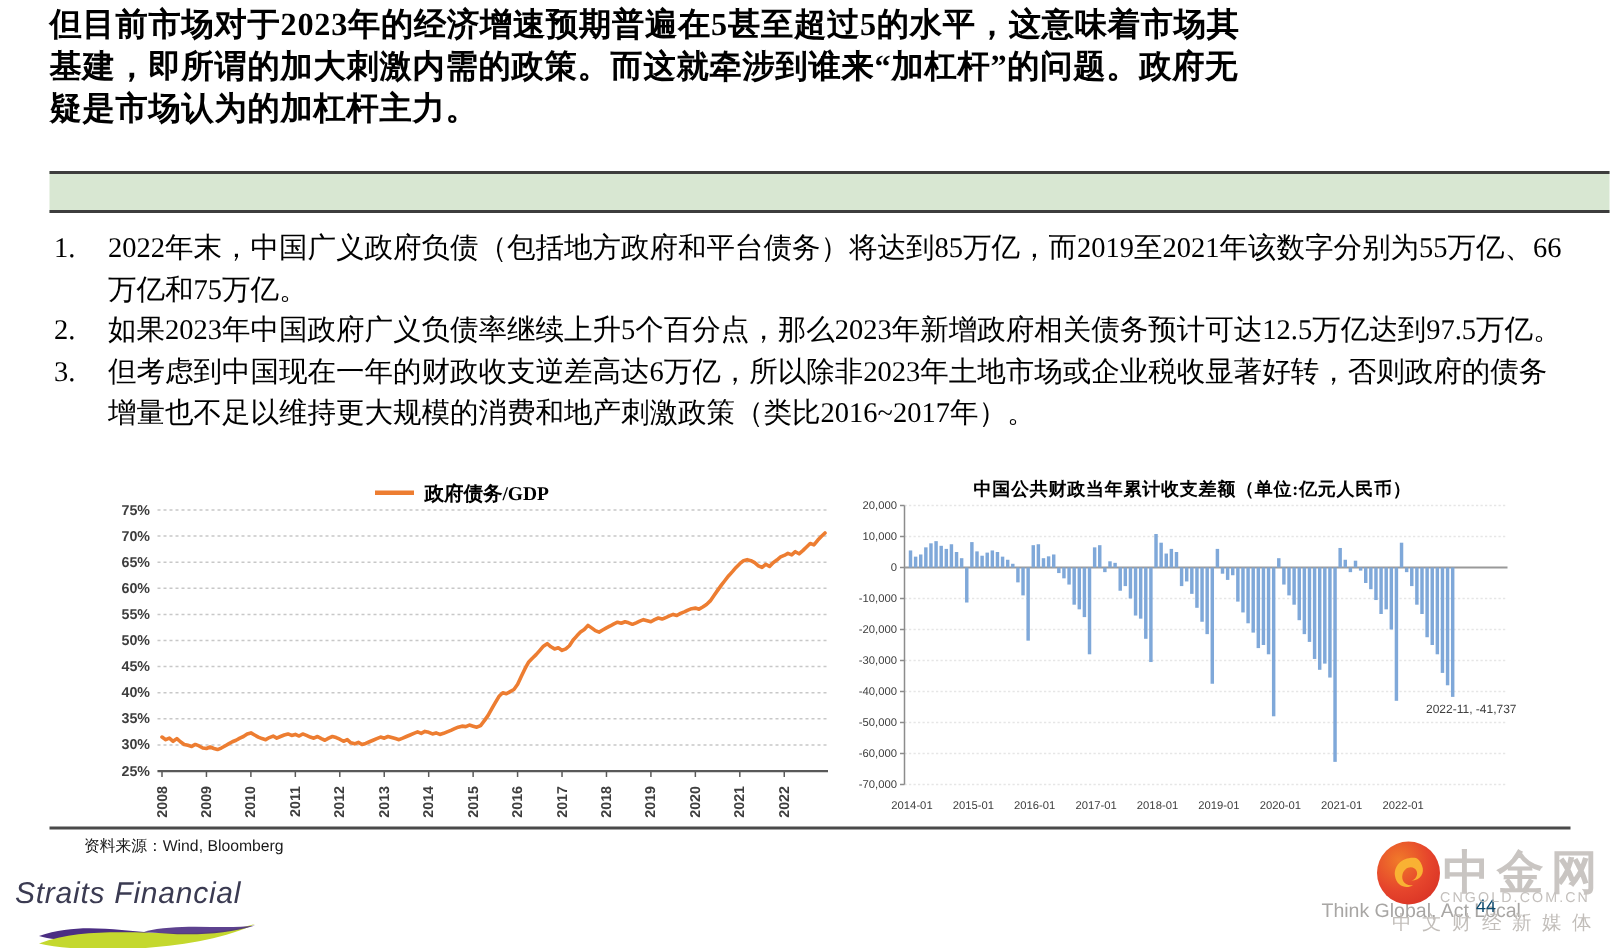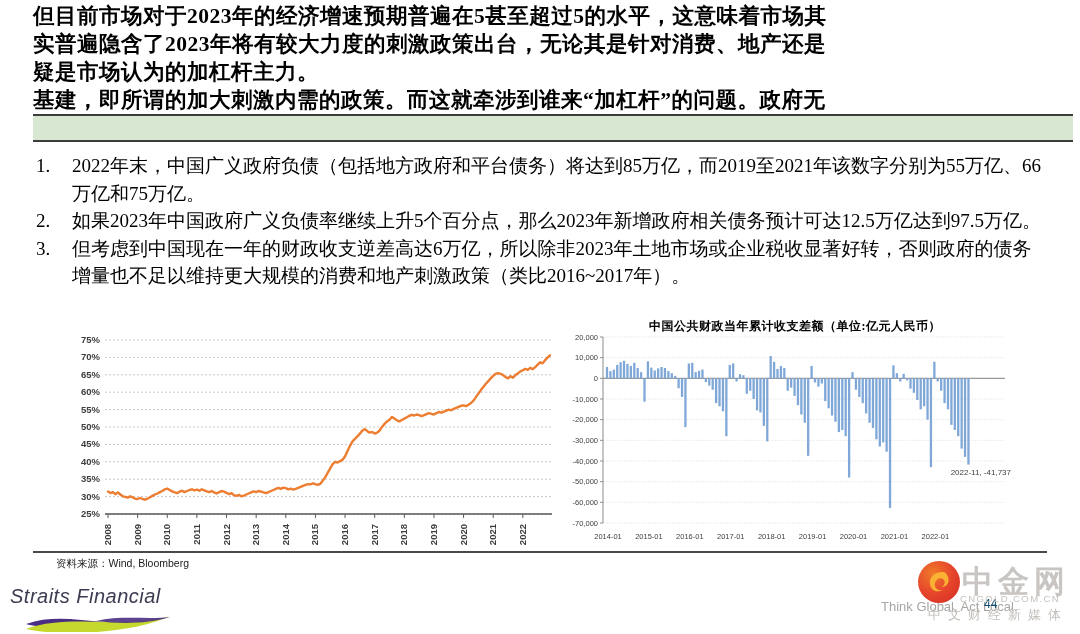--- a/index.html
+++ b/index.html
@@ -54,42 +54,44 @@
   }
   .wm-url{position:absolute;left:960px;top:593px;font-size:9.5px;color:#c4c0bd;letter-spacing:1.4px;text-align:right;}
   .wm-sub{position:absolute;left:928px;top:606px;font-size:13px;color:#c2beba;letter-spacing:7px;}
   .page-num{position:absolute;left:984px;top:597px;font-size:12px;color:#0c4a6e;}
 </style>
 </head>
 <body>
 
 <div class="header-text" id="headerLines">
     <div class="header-line">但目前市场对于2023年的经济增速预期普遍在5甚至超过5的水平，这意味着市场其</div>
-    <div class="header-line">实普遍隐含了2023年将有较大力度的刺激政策出台，无论其是针对消费、地产还是</div>
+    <div class="header-line">基建，即所谓的加大刺激内需的政策。而这就牵涉到谁来“加杠杆”的问题。政府无</div>
     <div class="header-line">疑是市场认为的加杠杆主力。</div>
-    <div class="header-line">基建，即所谓的加大刺激内需的政策。而这就牵涉到谁来“加杠杆”的问题。政府无</div>
   </div>
 <div class="header-highlight" id="highlightBar" style="background: rgb(216, 231, 210);"></div>
 
 <div class="num-list" id="numList">
     <div class="num-item">
       <span class="num">1.</span>
       <span class="txt">2022年末，中国广义政府负债（包括地方政府和平台债务）将达到85万亿，而2019至2021年该数字分别为55万亿、66万亿和75万亿。</span>
     </div>
     <div class="num-item">
       <span class="num">2.</span>
       <span class="txt">如果2023年中国政府广义负债率继续上升5个百分点，那么2023年新增政府相关债务预计可达12.5万亿达到97.5万亿。</span>
     </div>
     <div class="num-item">
       <span class="num">3.</span>
       <span class="txt">但考虑到中国现在一年的财政收支逆差高达6万亿，所以除非2023年土地市场或企业税收显著好转，否则政府的债务增量也不足以维持更大规模的消费和地产刺激政策（类比2016~2017年）。</span>
     </div>
   </div>
 
 <div class="chart-left">
+  <div class="legend">
+    <span class="legend-dash" id="legendDash" style="background: rgb(237, 125, 49);"></span><span>政府债务/GDP</span>
+  </div>
   <svg id="lineChart" width="500" height="216" viewBox="0 0 500 216" style="top:16px">
       <line x1="47" y1="6" x2="494" y2="6" stroke="#c8c8c8" stroke-width="1" stroke-dasharray="2 2"></line>
       <text x="42" y="9" text-anchor="end" font-size="9.5" font-weight="700" fill="#3d3d3d">75%</text>
       <line x1="47" y1="23.4" x2="494" y2="23.4" stroke="#c8c8c8" stroke-width="1" stroke-dasharray="2 2"></line>
       <text x="42" y="26.4" text-anchor="end" font-size="9.5" font-weight="700" fill="#3d3d3d">70%</text>
       <line x1="47" y1="40.8" x2="494" y2="40.8" stroke="#c8c8c8" stroke-width="1" stroke-dasharray="2 2"></line>
       <text x="42" y="43.8" text-anchor="end" font-size="9.5" font-weight="700" fill="#3d3d3d">65%</text>
       <line x1="47" y1="58.2" x2="494" y2="58.2" stroke="#c8c8c8" stroke-width="1" stroke-dasharray="2 2"></line>
       <text x="42" y="61.2" text-anchor="end" font-size="9.5" font-weight="700" fill="#3d3d3d">60%</text>
       <line x1="47" y1="75.6" x2="494" y2="75.6" stroke="#c8c8c8" stroke-width="1" stroke-dasharray="2 2"></line>

